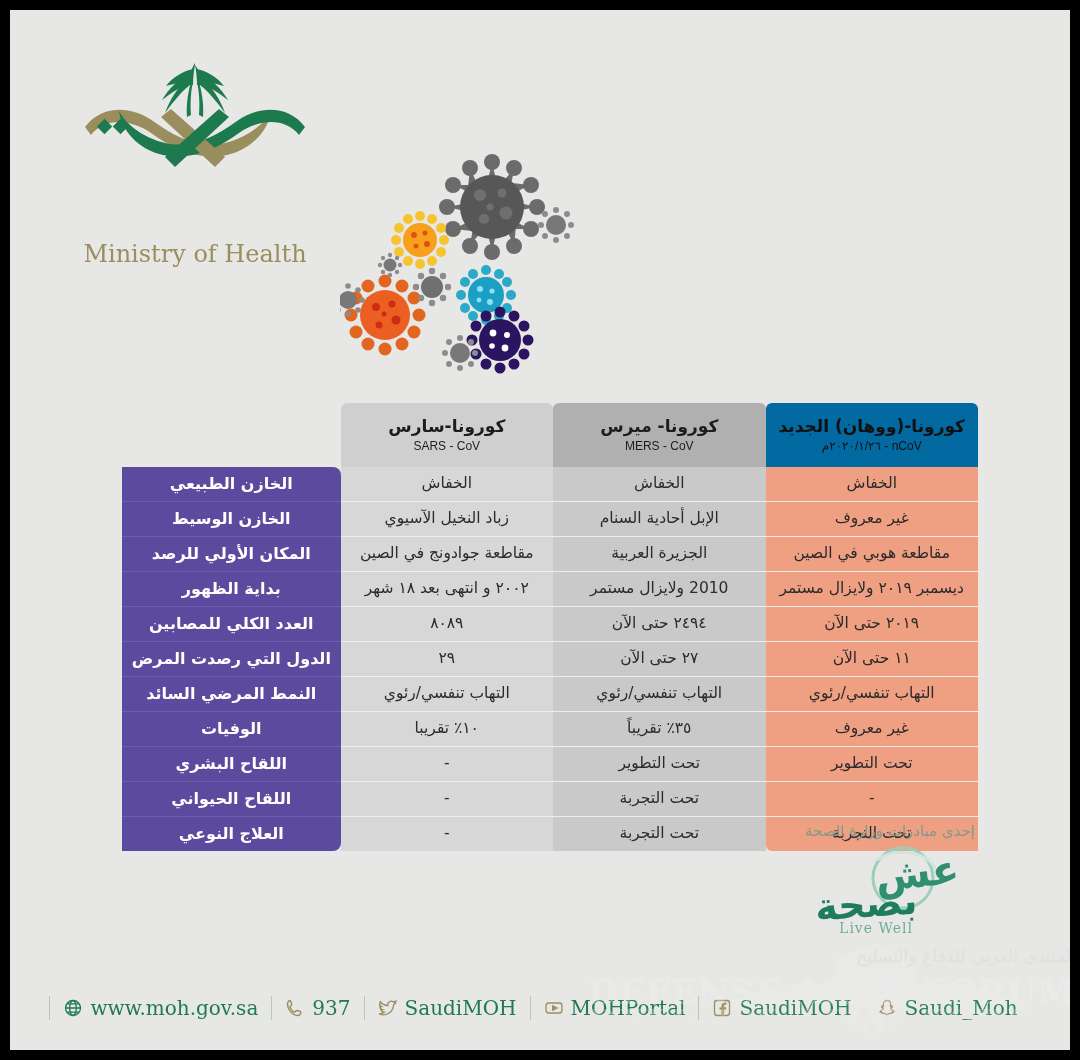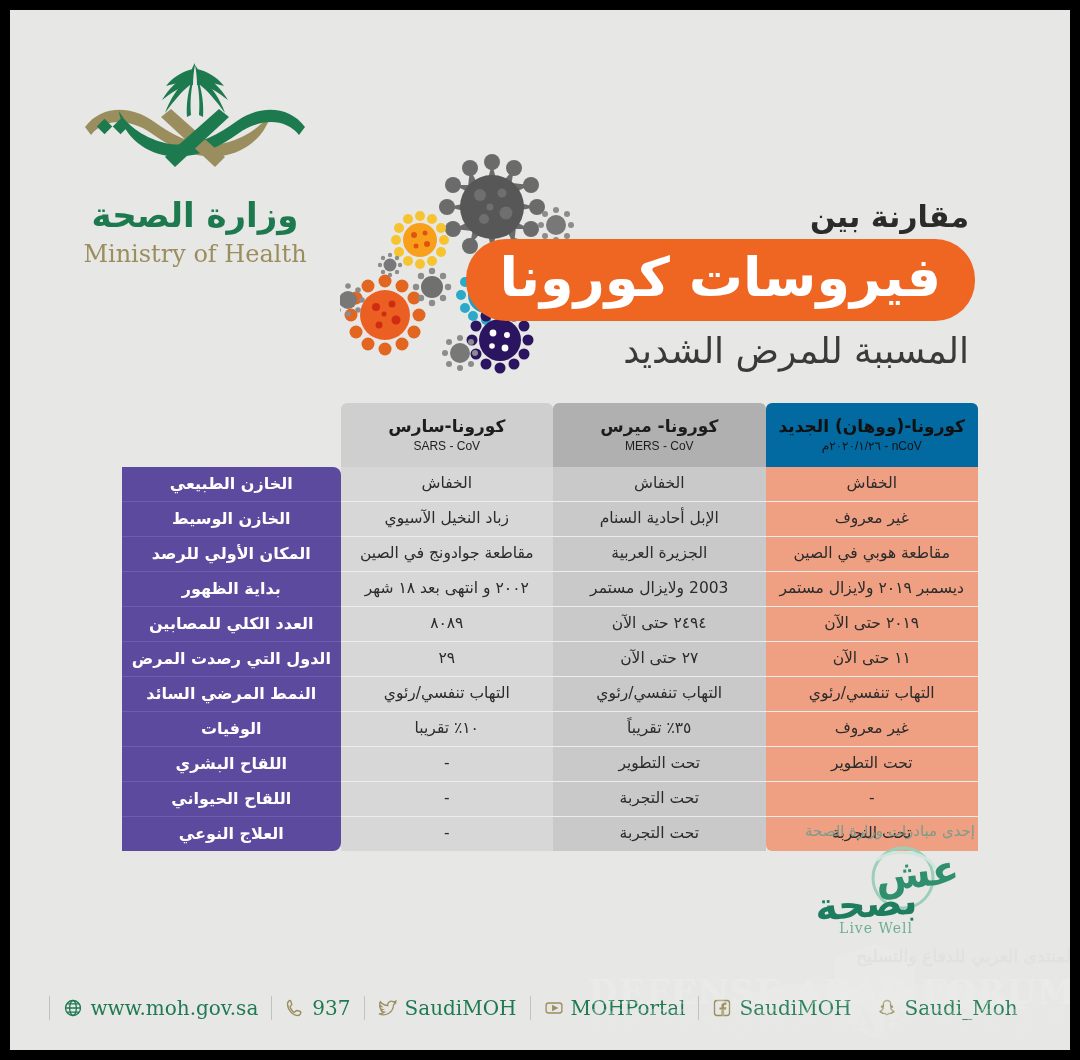--- a/index.html
+++ b/index.html
@@ -143,21 +143,20 @@
       </g>
       <path d="M20 72 C36 50 66 50 88 66 C110 82 134 94 160 88 C184 82 200 68 206 56
                C204 74 188 94 162 100 C134 106 108 94 86 78 C66 64 40 62 26 80 Z" fill="#9b8e5e"></path>
       <path d="M240 72 C224 50 194 50 172 66 C150 82 126 94 100 88 C76 82 60 68 54 56
                C56 74 72 94 98 100 C126 106 152 94 174 78 C194 64 220 62 234 80 Z" fill="#1d7a4f"></path>
       <path d="M96 62 L150 112 L160 102 L106 54 Z" fill="#9b8e5e"></path>
       <path d="M164 62 L110 112 L100 102 L154 54 Z" fill="#1d7a4f"></path>
       <rect x="34" y="66" width="11" height="11" transform="rotate(45 39.5 71.5)" fill="#1d7a4f"></rect>
       <rect x="50" y="66" width="11" height="11" transform="rotate(45 55.5 71.5)" fill="#1d7a4f"></rect>
     </svg>
-    <div class="moh-ar">وزارة الصحة</div>
     <div class="moh-en">Ministry of Health</div>
   </div>
 
   <div class="virus-cluster">
     <svg width="270" height="250" viewBox="0 0 270 250">
       <defs>
         <g id="spikes12">
           <circle cx="0" cy="-1" r="1"></circle>
         </g>
       </defs>
@@ -345,25 +344,20 @@
           <circle cx="14" cy="0" r="2.8"></circle>
             <circle cx="10" cy="10" r="2.8"></circle>
           <circle cx="0" cy="14" r="2.8"></circle>
             <circle cx="-10" cy="10" r="2.8"></circle>
         </g>
         <circle r="9" fill="#787878"></circle>
       </g>
     </svg>
   </div>
 
-  <div class="title-block">
-    <div class="title-small">مقارنة بين</div>
-    <div class="title-badge">فيروسات كورونا</div>
-    <div class="title-sub">المسببة للمرض الشديد</div>
-  </div>
 
   <div class="table-wrap">
     <table class="cmp">
       <colgroup>
         <col class="col">
           <col class="col">
           <col class="col">
           <col class="lbl">
       </colgroup>
       <thead>
@@ -397,21 +391,21 @@
             <td class="lbl">الخازن الوسيط</td>
           </tr>
           <tr>
             <td class="ncov">مقاطعة هوبي في الصين</td>
             <td class="mers">الجزيرة العربية</td>
             <td class="sars">مقاطعة جوادونج في الصين</td>
             <td class="lbl">المكان الأولي للرصد</td>
           </tr>
           <tr>
             <td class="ncov">ديسمبر ٢٠١٩ ولايزال مستمر</td>
-            <td class="mers">2003 ولايزال مستمر</td>
+            <td class="mers">2010 ولايزال مستمر</td>
             <td class="sars">٢٠٠٢ و انتهى بعد ١٨ شهر</td>
             <td class="lbl">بداية الظهور</td>
           </tr>
           <tr>
             <td class="ncov">٢٠١٩ حتى الآن</td>
             <td class="mers">٢٤٩٤ حتى الآن</td>
             <td class="sars">٨٠٨٩</td>
             <td class="lbl">العدد الكلي للمصابين</td>
           </tr>
           <tr>

